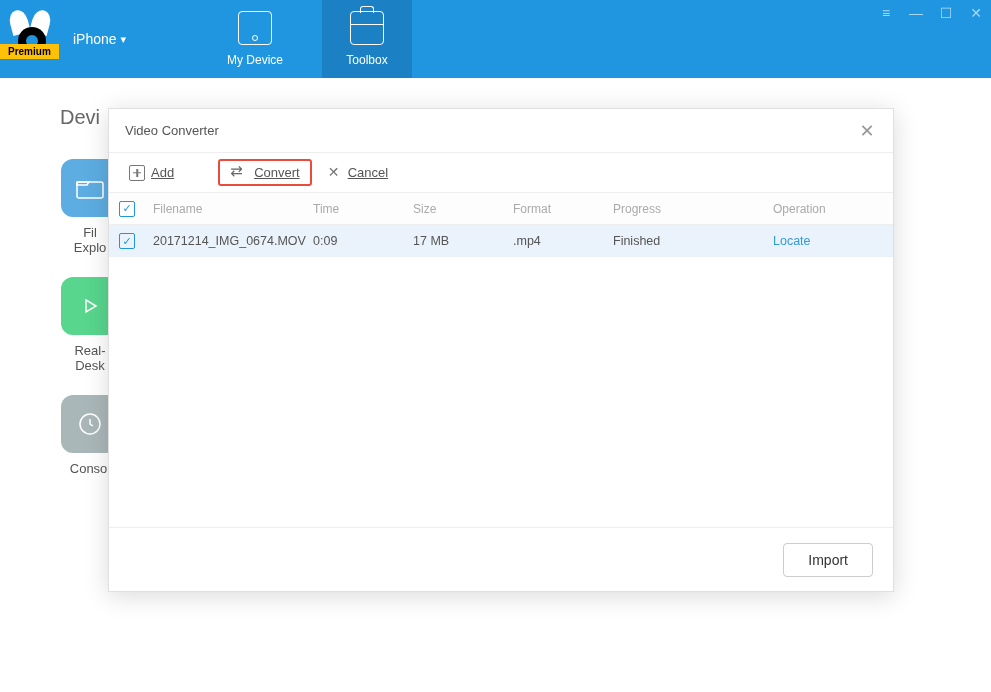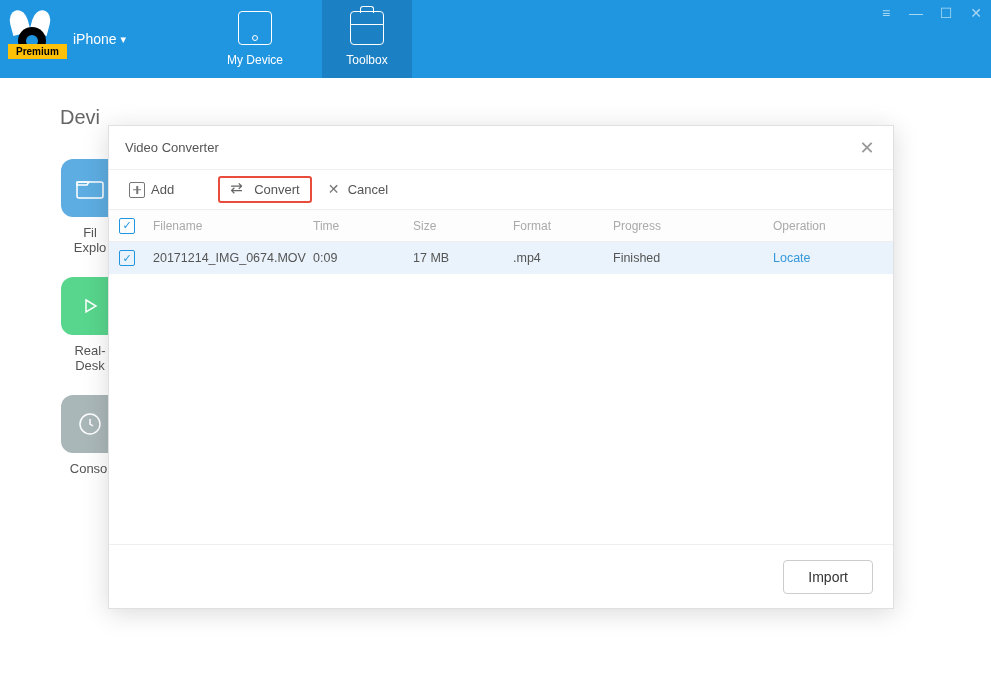--- a/index.html
+++ b/index.html
@@ -6,21 +6,21 @@
     body { width: 991px; height: 692px; background: #fff; overflow: hidden; position: relative; }
     
     .top-bar { background: #2196e0; height: 78px; display: flex; align-items: stretch; position: relative; }
     .logo-area { width: 210px; display: flex; align-items: center; padding-left: 8px; position: relative; }
     .logo { position: relative; width: 55px; height: 55px; }
     .logo-eye { width: 28px; height: 28px; background: #000; border-radius: 50%; position: absolute; left: 10px; top: 15px; display: flex; align-items: center; justify-content: center; }
     .logo-eye::after { content: ""; width: 12px; height: 12px; background: #2196e0; border-radius: 50%; }
     .logo-ear { width: 18px; height: 24px; background: #fff; border-radius: 50% 50% 0 0; position: absolute; top: -2px; }
     .logo-ear.l { left: 2px; transform: rotate(-15deg); }
     .logo-ear.r { left: 24px; transform: rotate(15deg); }
-    .premium-ribbon { position: absolute; left: 8px; top: 44px; background: #ffc107; color: #000; font-size: 10px; padding: 2px 8px; font-weight: bold; }
+    .premium-ribbon { position: absolute; left: 0; top: 44px; background: #ffc107; color: #000; font-size: 10px; padding: 2px 8px; font-weight: bold; }
     .device-sel { color: #fff; font-size: 14px; margin-left: 10px; display: flex; align-items: center; gap: 4px; cursor: pointer; }
     .device-sel::after { content: "▾"; font-size: 11px; }
     
     .main-tabs { display: flex; align-items: stretch; }
     .main-tab { width: 90px; display: flex; flex-direction: column; align-items: center; justify-content: center; color: #fff; font-size: 12px; gap: 8px; cursor: pointer; }
     .main-tab.active { background: #1b81c4; margin-left: 22px; }
     .tab-icon { width: 34px; height: 34px; border: 1.5px solid #fff; border-radius: 4px; position: relative; }
     .tab-icon.tablet::after { content: ""; position: absolute; bottom: 3px; left: 50%; transform: translateX(-50%); width: 4px; height: 4px; border: 1px solid #fff; border-radius: 50%; }
     .tab-icon.toolbox { border-radius: 4px; }
     .tab-icon.toolbox::before { content: ""; position: absolute; top: -6px; left: 50%; transform: translateX(-50%); width: 12px; height: 6px; border: 1.5px solid #fff; border-bottom: none; border-radius: 3px 3px 0 0; }
@@ -30,27 +30,27 @@
     .win-btn { width: 30px; height: 26px; display: flex; align-items: center; justify-content: center; color: #a9d8f3; font-size: 14px; cursor: pointer; }
     
     .bg-content { padding: 28px 60px; color: #666; font-size: 20px; }
     .bg-tools { margin-top: 30px; display: flex; flex-direction: column; gap: 22px; align-items: flex-start; }
     .bg-tool { display: flex; flex-direction: column; align-items: center; gap: 8px; font-size: 13px; color: #555; width: 60px; text-align: center; }
     .bg-tool-icon { width: 58px; height: 58px; border-radius: 12px; display: flex; align-items: center; justify-content: center; color: #fff; font-size: 26px; }
     .ic-blue { background: #5dade2; }
     .ic-green { background: #58d68d; }
     .ic-gray { background: #aab7b8; }
     
-    .modal { position: absolute; left: 108px; top: 125px; width: 786px; height: 484px; background: #fff; border: 1px solid #e0e0e0; box-shadow: 0 4px 24px rgba(0,0,0,0.15); display: flex; flex-direction: column; }
+    .modal { position: absolute; left: 108px; top: 108px; width: 786px; height: 484px; background: #fff; border: 1px solid #e0e0e0; box-shadow: 0 4px 24px rgba(0,0,0,0.15); display: flex; flex-direction: column; }
     .modal-header { height: 44px; display: flex; align-items: center; justify-content: space-between; padding: 0 16px; border-bottom: 1px solid #eee; }
     .modal-title { font-size: 13px; color: #555; }
     .modal-close { color: #999; font-size: 18px; cursor: pointer; width: 20px; height: 20px; display: flex; align-items: center; justify-content: center; }
     
     .toolbar { height: 40px; display: flex; align-items: center; gap: 6px; padding: 0 10px; border-bottom: 1px solid #eee; }
-    .tool-btn { display: flex; align-items: center; gap: 6px; padding: 4px 10px; font-size: 13px; color: #555; cursor: pointer; border-radius: 3px; }
+    .tool-btn { display: flex; align-items: center; gap: 6px; padding: 4px 10px; font-size: 13px; color: #555; cursor: pointer; border-radius: 3px; text-decoration: underline; }
     .tool-btn.highlighted { border: 2px solid #e74c3c; margin-left: 28px; }
     .tool-icon-sq { width: 16px; height: 16px; border: 1.5px solid #777; border-radius: 2px; position: relative; }
     .tool-icon-sq::before { content: ""; position: absolute; left: 3px; right: 3px; top: 50%; height: 1.5px; background: #777; transform: translateY(-50%); }
     .tool-icon-sq::after { content: ""; position: absolute; top: 3px; bottom: 3px; left: 50%; width: 1.5px; background: #777; transform: translateX(-50%); }
     .tool-icon-swap { width: 18px; height: 14px; position: relative; }
     .tool-icon-swap::before { content: "⇄"; font-size: 15px; color: #666; position: absolute; left: 0; top: -4px; }
     .tool-icon-x { width: 14px; height: 14px; position: relative; color: #777; }
     .tool-icon-x::before { content: "✕"; font-size: 14px; position: absolute; left: 0; top: -2px; }
     
     .table-head { height: 32px; display: flex; align-items: center; font-size: 12px; color: #aaa; border-bottom: 1px solid #eee; padding: 0 10px; background: #fdfdfd; }

